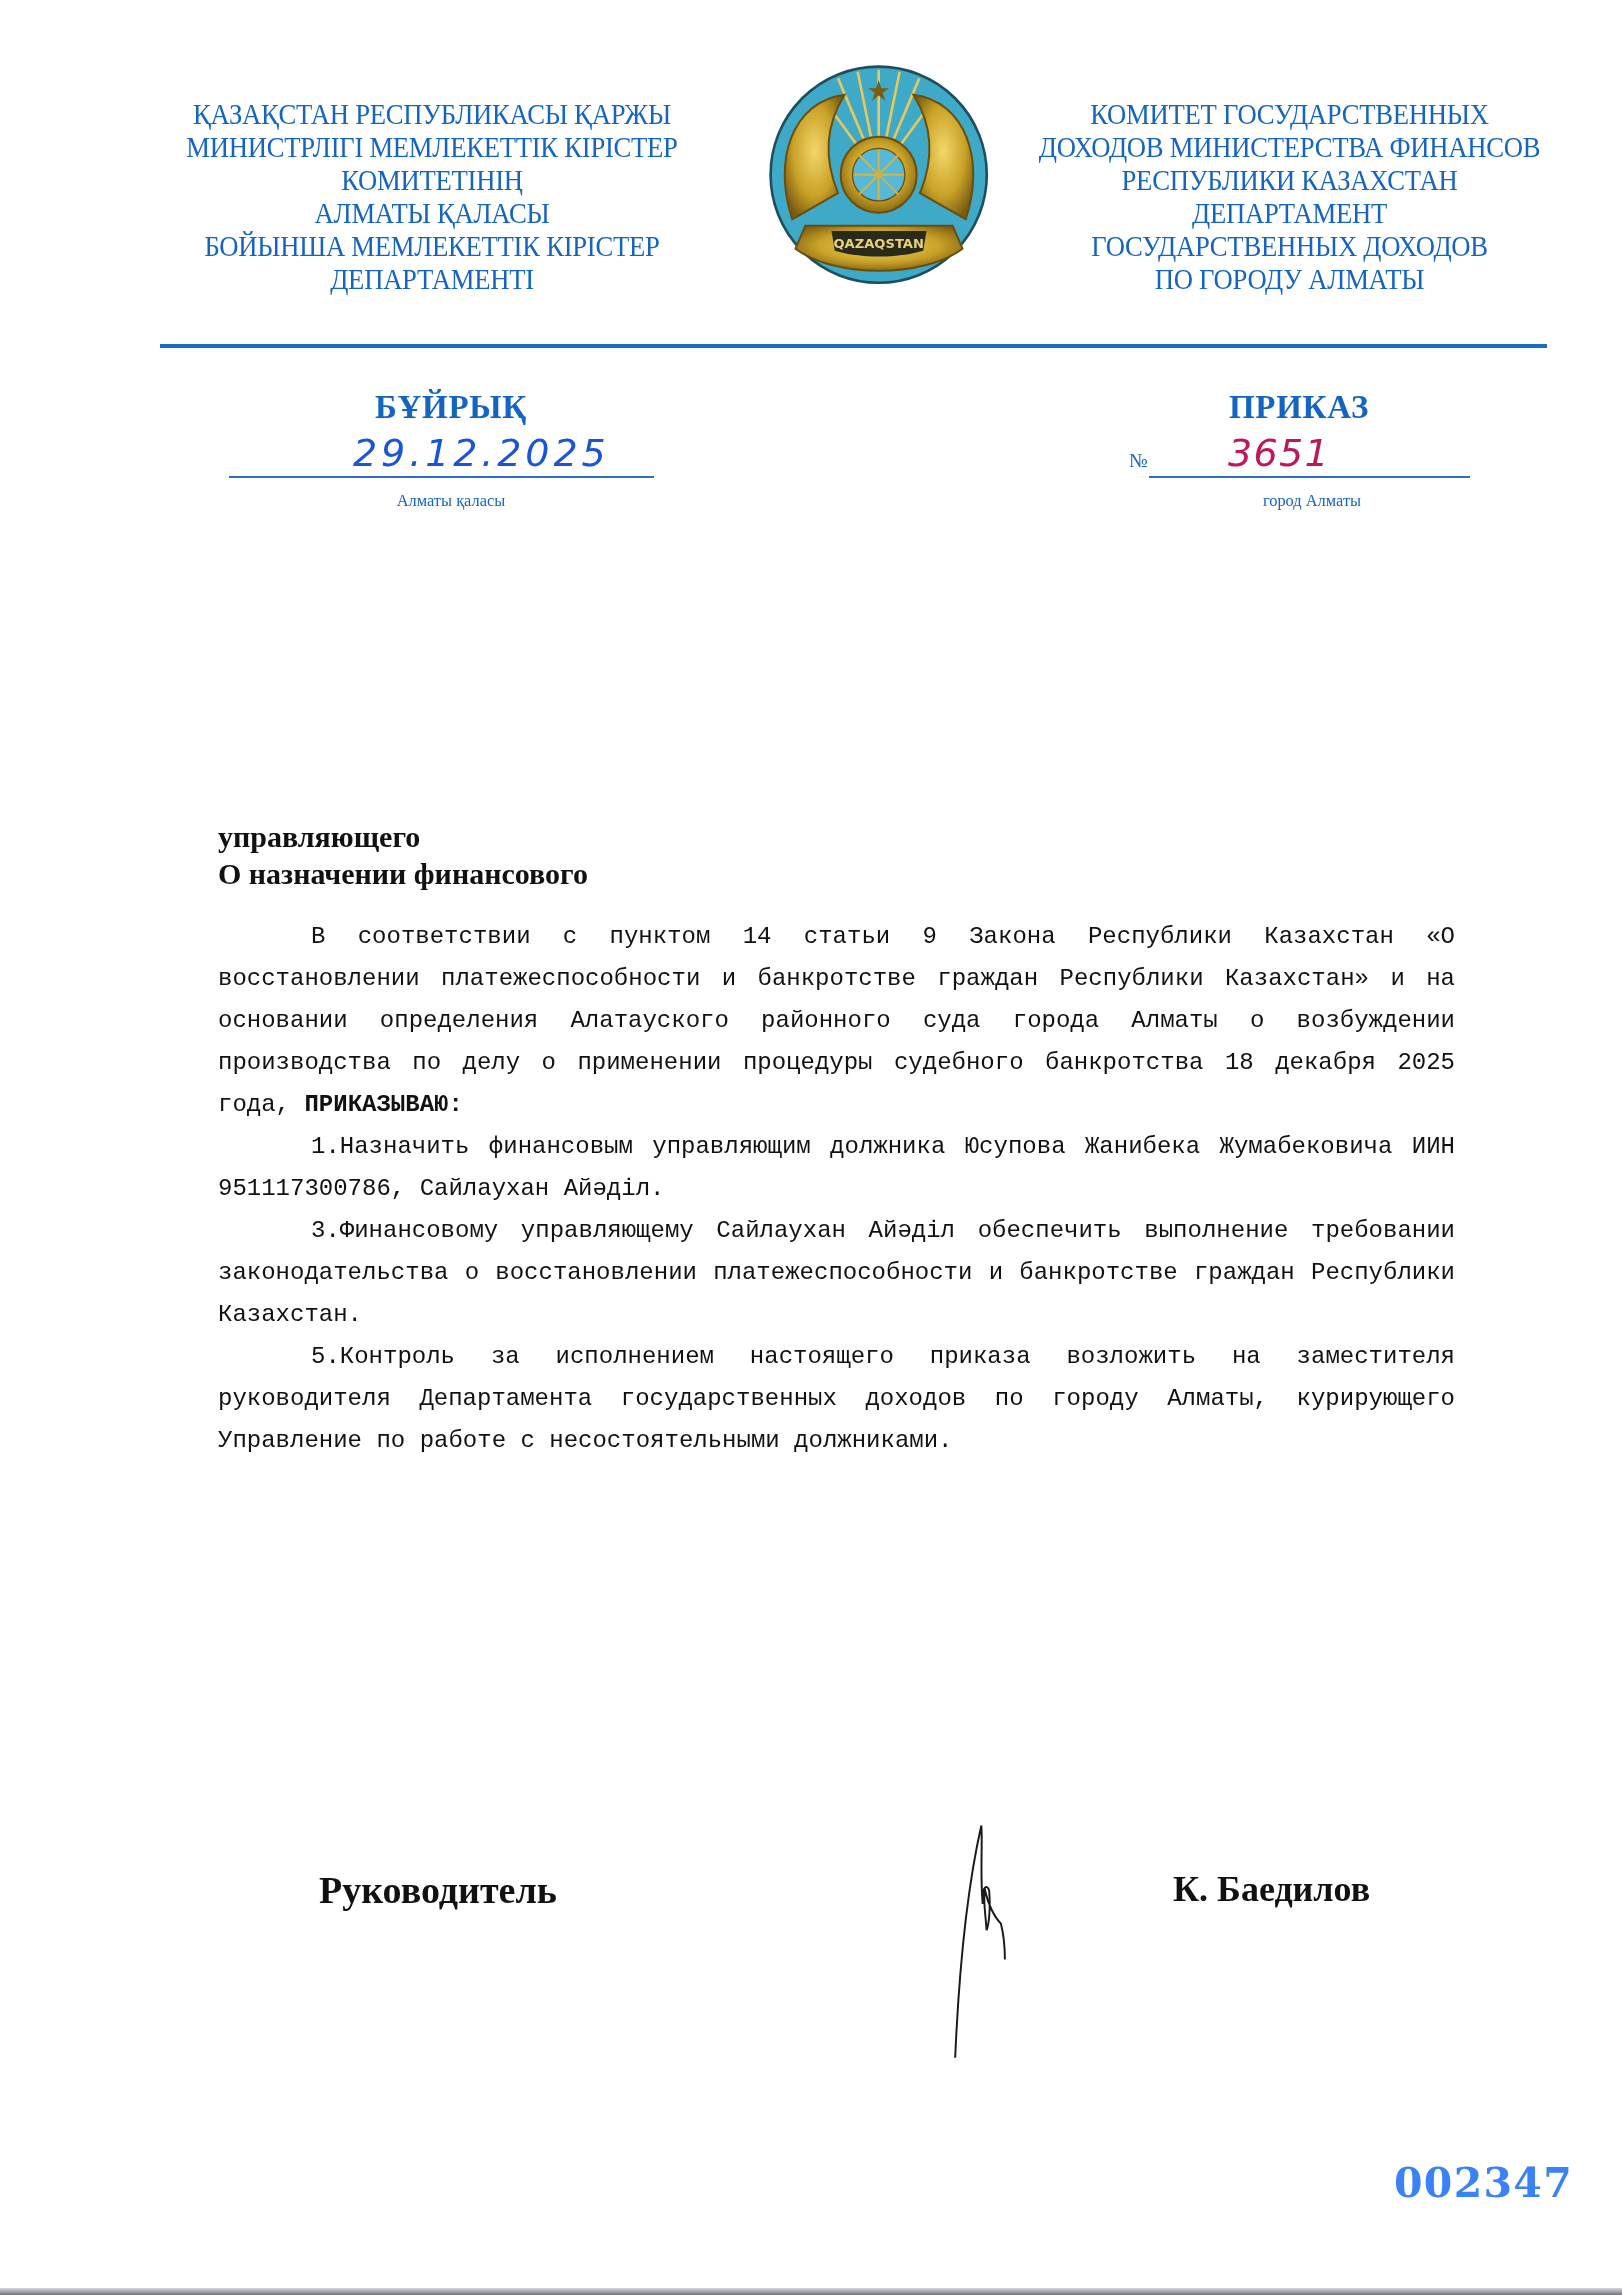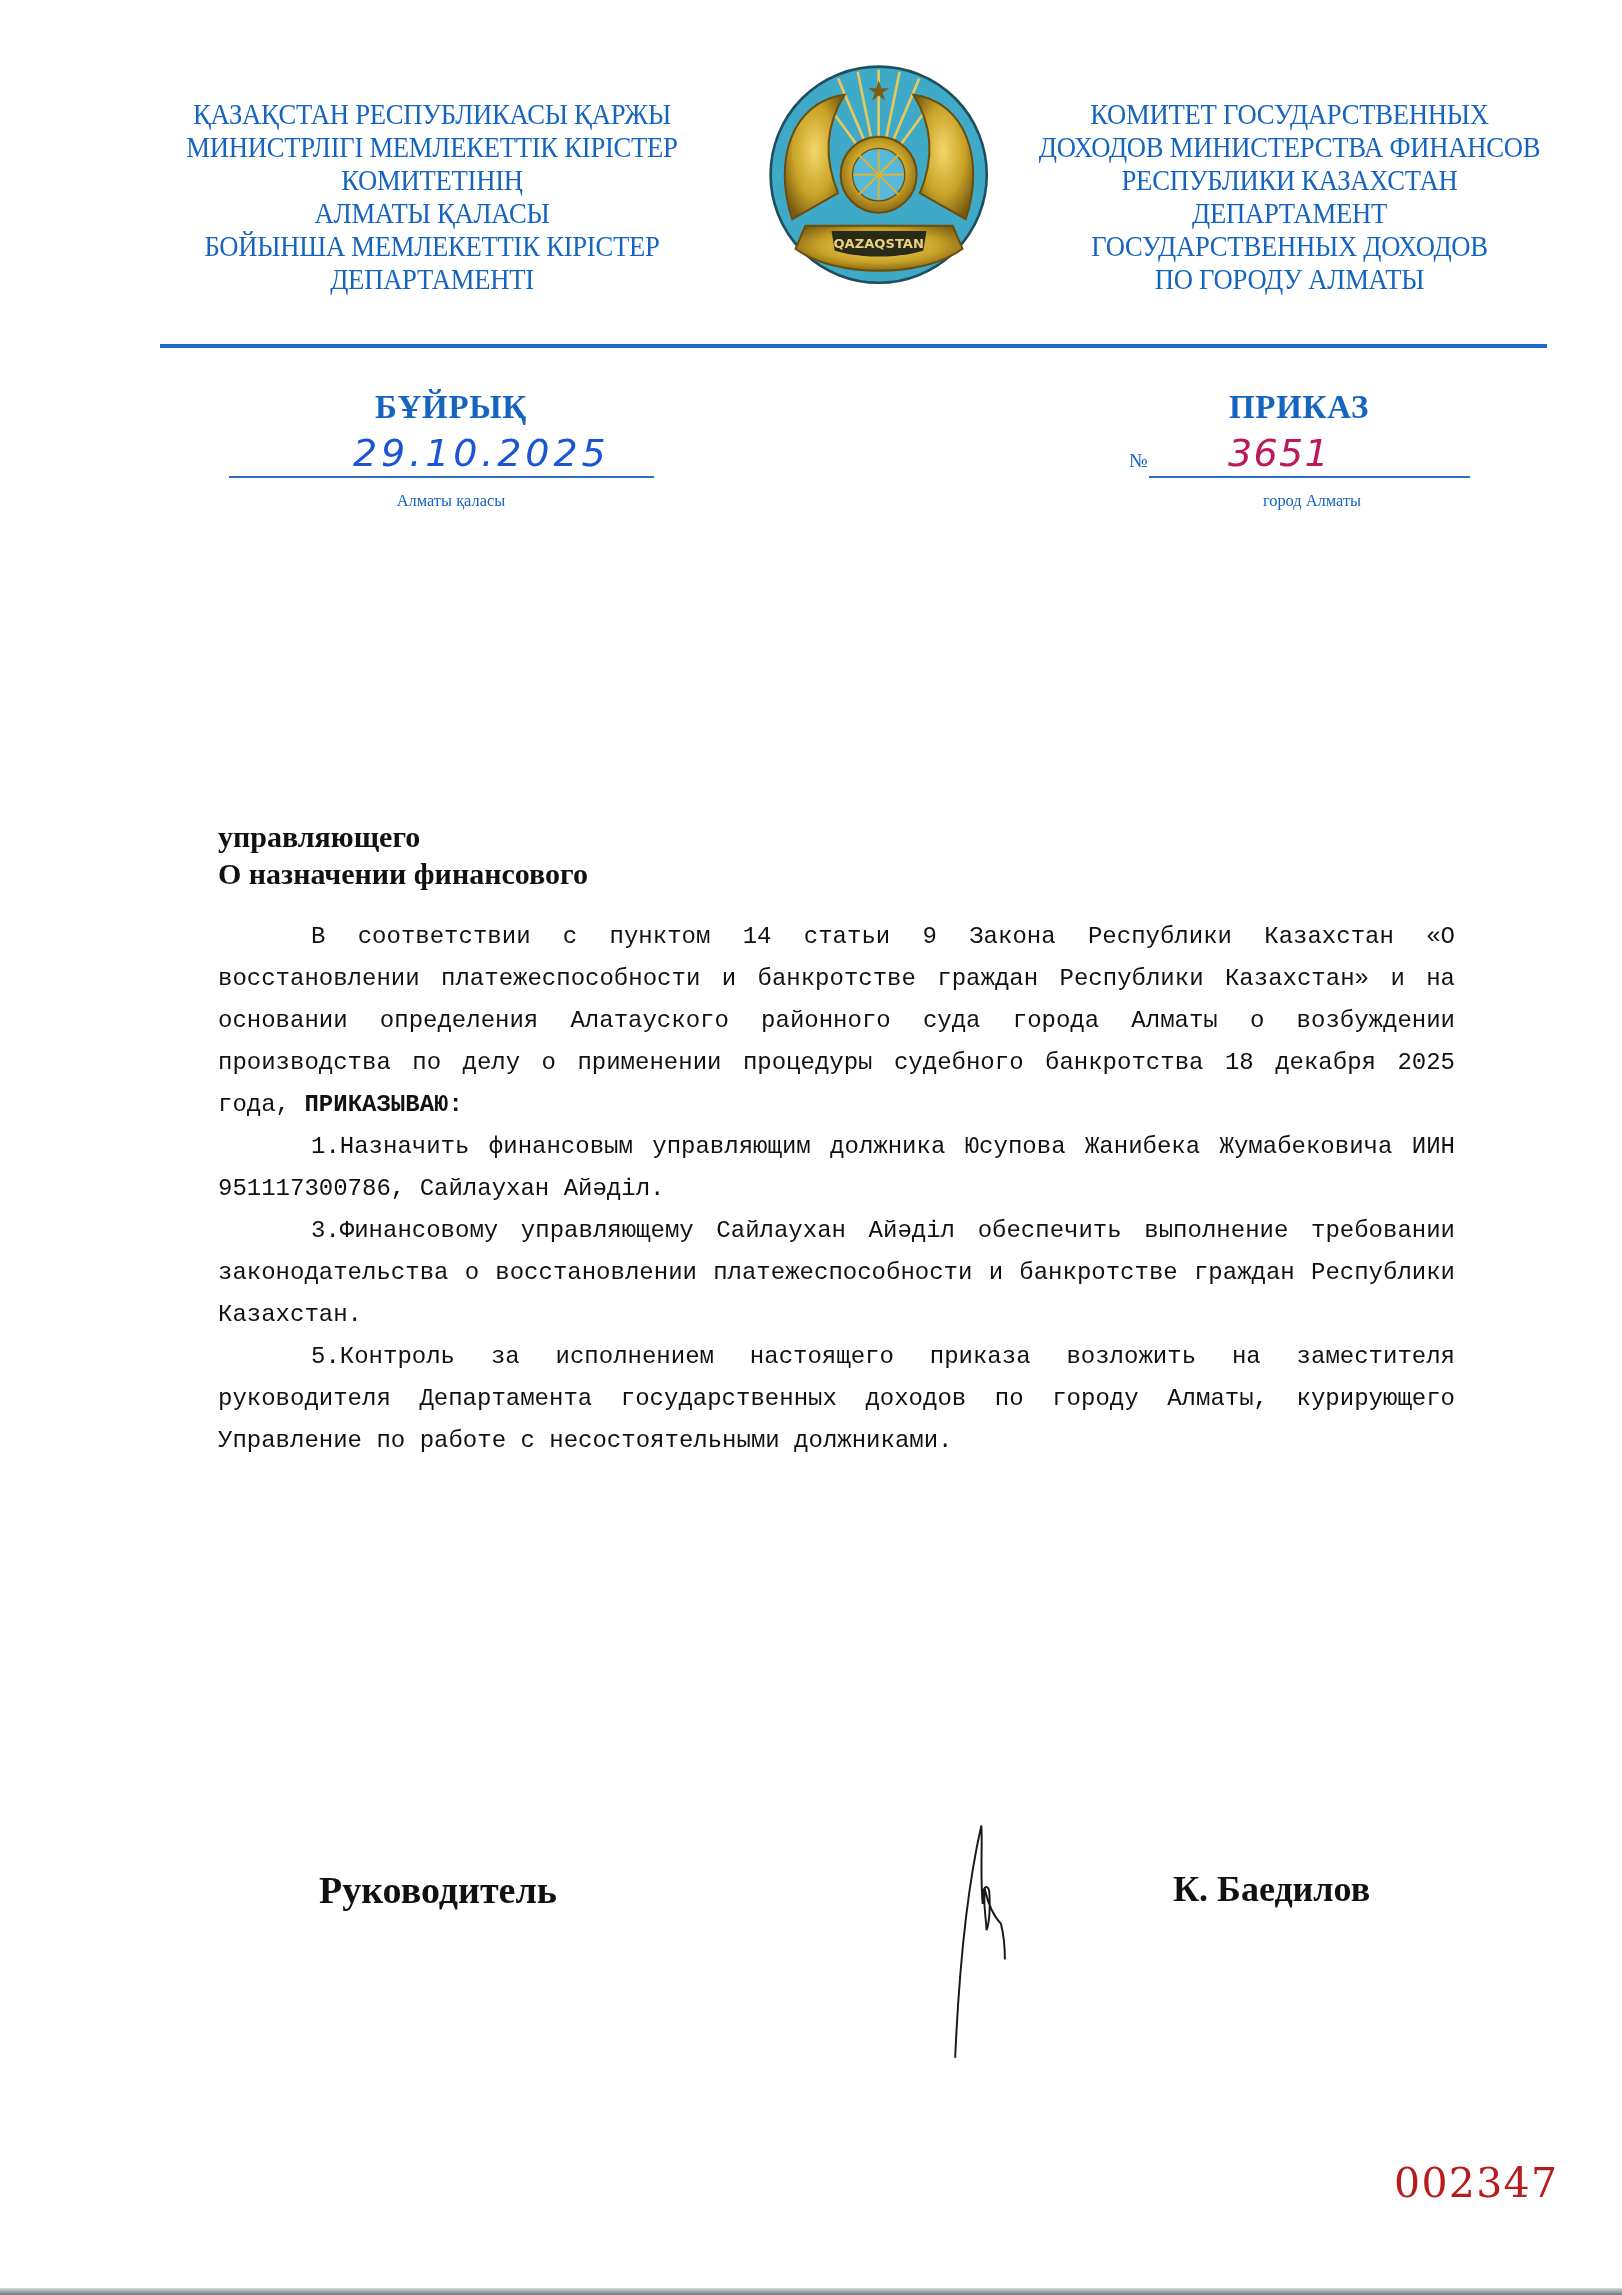--- a/index.html
+++ b/index.html
@@ -58,22 +58,22 @@
       font-size: 24px; line-height: 42px; text-align: justify; font-family: Liberation Mono, monospace;
     }
     #body-text p { margin: 0; text-indent: 93px; }
     .b { font-weight: bold; }
 
     #sign-title { left: 319px; top: 1868px; font-size: 38px; font-weight: bold; }
     #sign-name { left: 1173px; top: 1868px; font-size: 36px; font-weight: bold; }
     #signature { left: 942px; top: 1819px; width: 131px; height: 242px; }
 
     #serial {
-      left: 1394px; top: 2159px; font-size: 41px; font-weight: normal;
-      font-family: "DejaVu Serif", serif; letter-spacing: 1.3px; color: #b91c1c;
+      left: 1394px; top: 2159px; font-size: 41px; font-weight: bold;
+      font-family: "DejaVu Serif", serif; letter-spacing: 1.3px; color: #3b82f6;
     }
 
     #scan-edge {
       left: 0; top: 2288px; width: 1623px; height: 7.9px;
       background: linear-gradient(#d8dadd, #5d6670);
     }
   </style>
 </head>
 <body>
 
@@ -131,21 +131,21 @@
   <div>ГОСУДАРСТВЕННЫХ ДОХОДОВ</div>
   <div>ПО ГОРОДУ АЛМАТЫ</div>
 </div>
 
 <div id="hdr-rule" class="abs"></div>
 
 <div id="buyryk" class="abs order-title blue">БҰЙРЫҚ</div>
 <div id="prikaz" class="abs order-title blue">ПРИКАЗ</div>
 
 <div id="date-field" class="abs underline-field">
-  <span id="date-value">29.10.2025</span>
+  <span id="date-value">29.12.2025</span>
 </div>
 <div id="num-label" class="abs blue">№</div>
 <div id="num-field" class="abs underline-field">
   <span id="num-value">3651</span>
 </div>
 
 <div id="city-kz" class="abs city blue">Алматы қаласы</div>
 <div id="city-ru" class="abs city blue">город Алматы</div>
 
 <div id="subject" class="abs">

